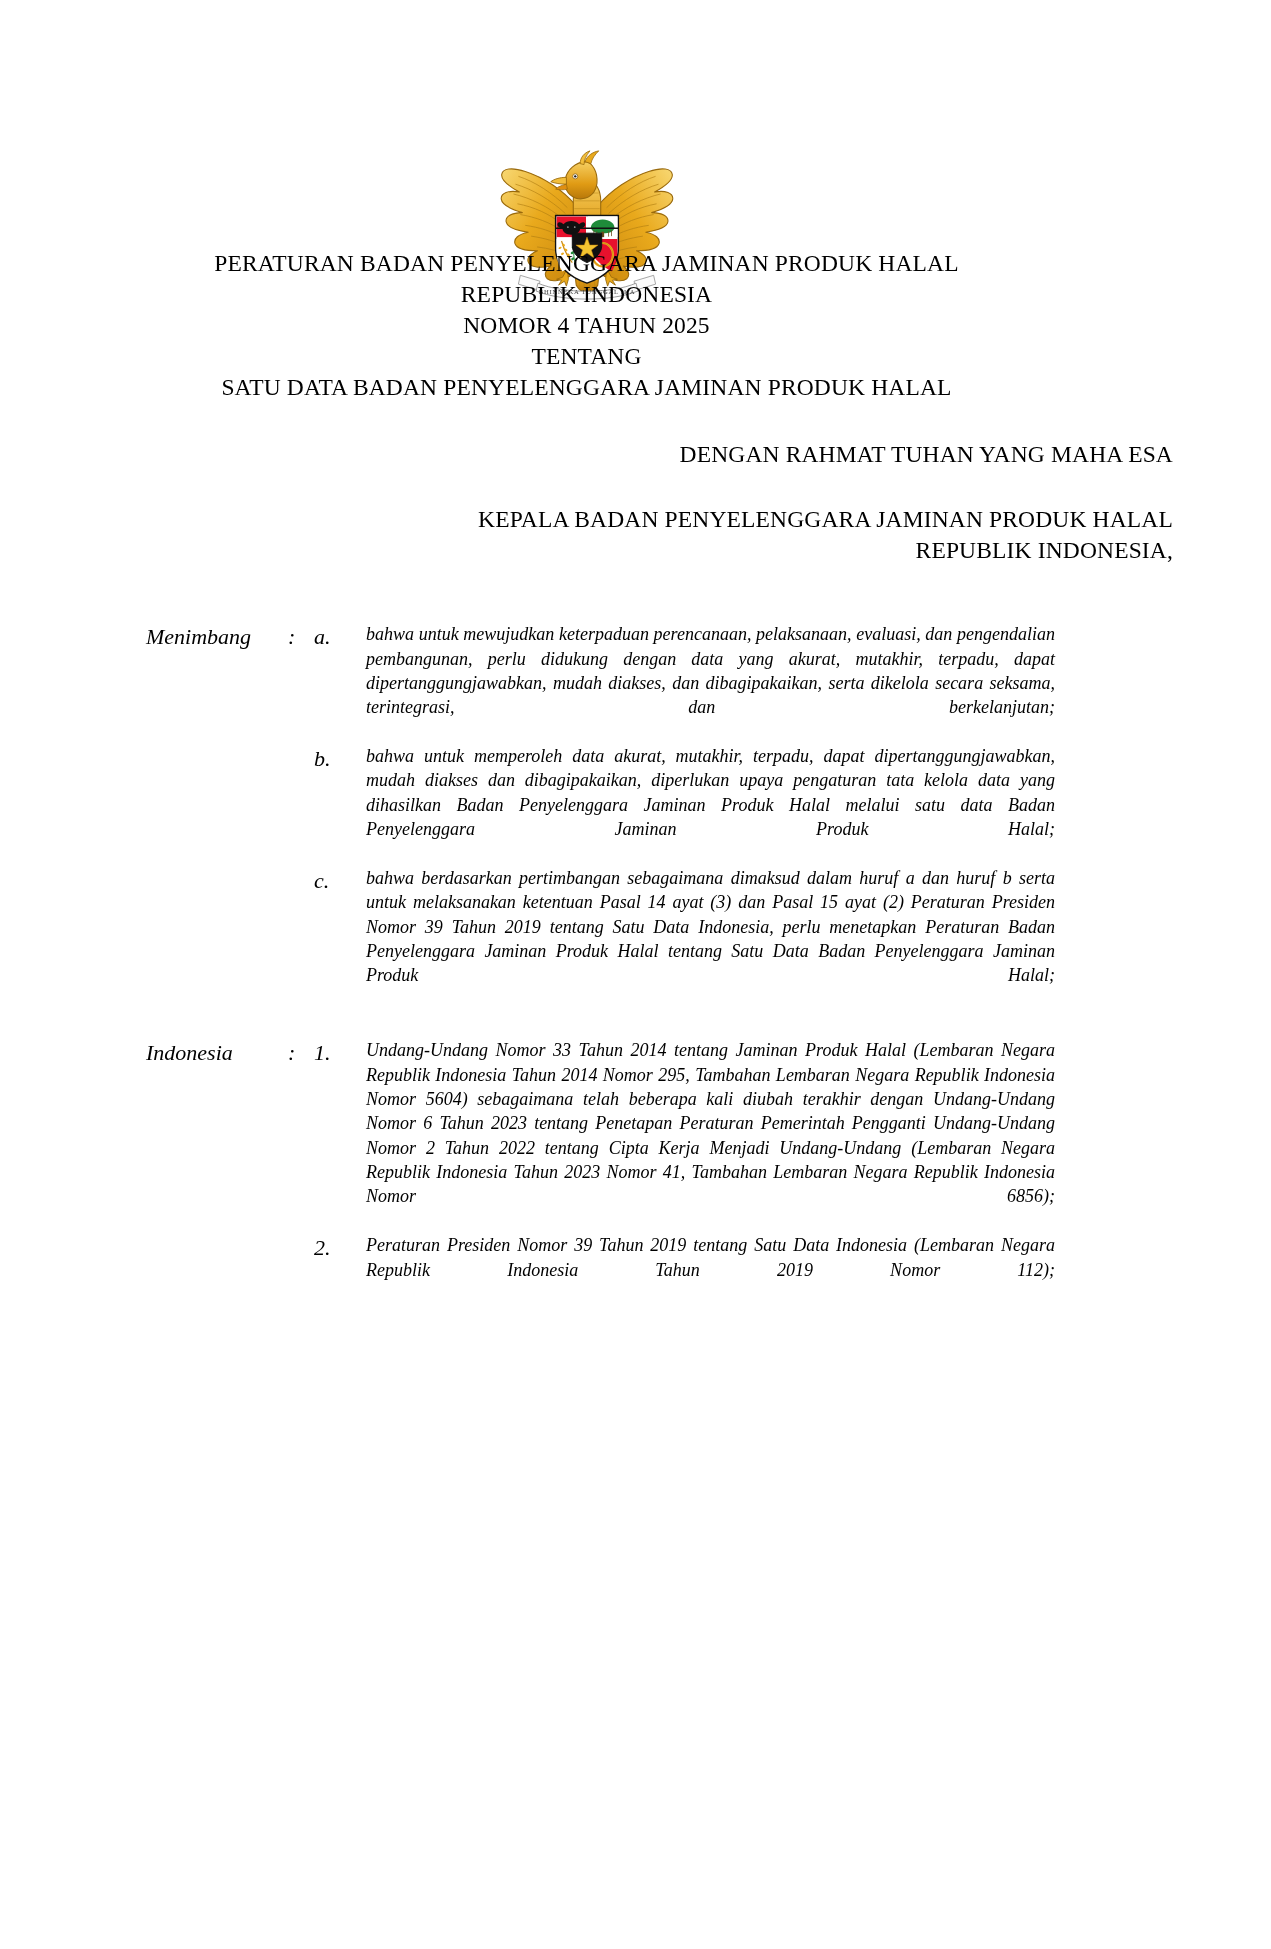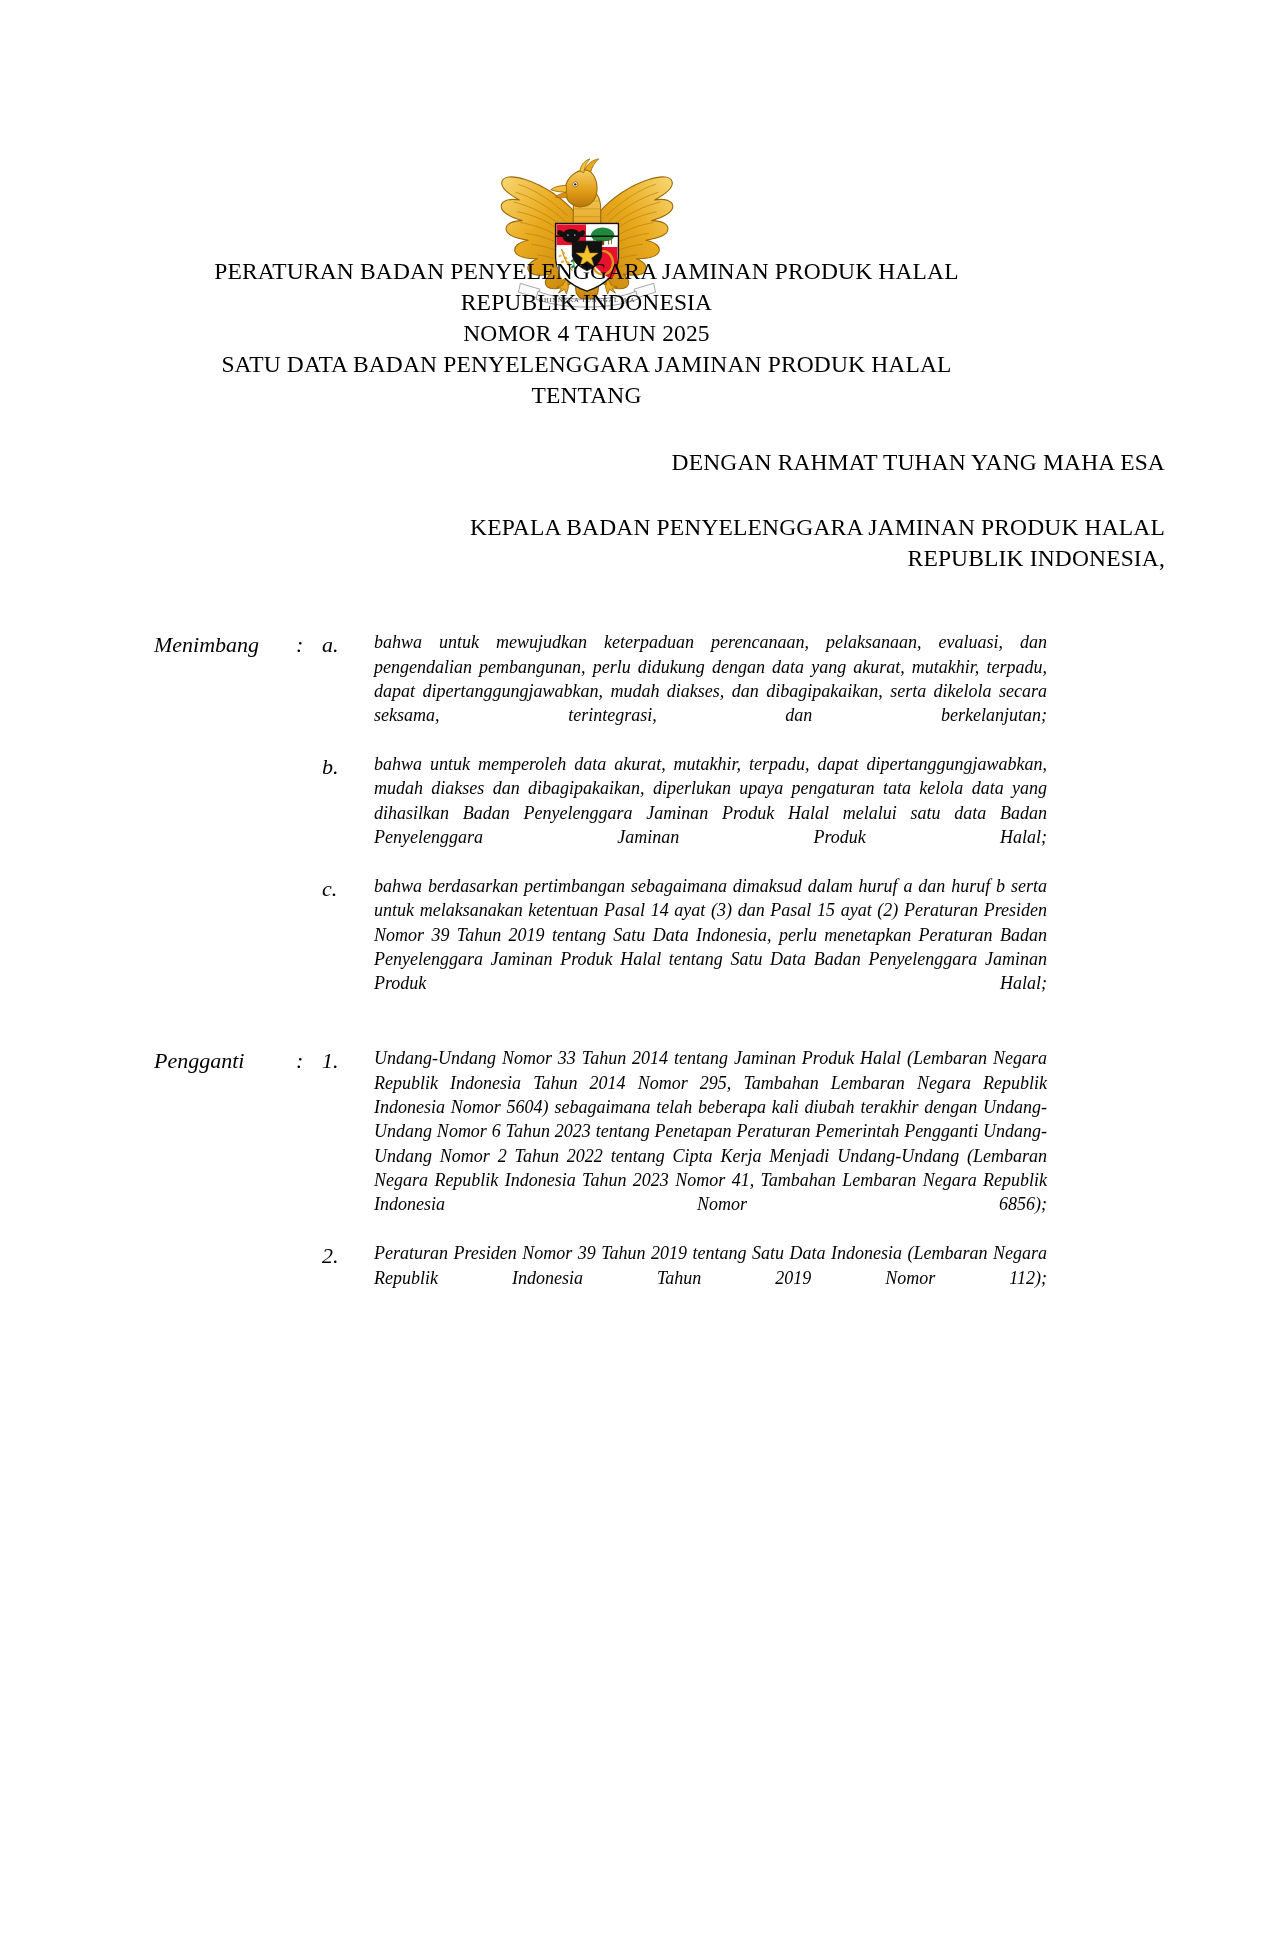--- a/index.html
+++ b/index.html
@@ -13,21 +13,21 @@
     height: 1949px;
     font-family: "Liberation Serif", "DejaVu Serif", serif;
     color: #000000;
     position: relative;
     overflow: hidden;
   }
   .page {
     width: 1173px;
     height: 1949px;
     box-sizing: border-box;
-    padding: 8px;
+    padding: 0;
     position: relative;
   }
 
   
   .emblem-wrap {
     width: 100%;
     display: flex;
     justify-content: center;
     align-items: flex-start;
     padding-top: 132px;
@@ -298,22 +298,22 @@
         <path d="M100 308 C150 330 250 330 300 308 L304 324 C250 346 150 346 96 324 Z" fill="#FCFCFC" stroke="#8F8F8F" stroke-width="1.8"></path>
         <text x="200" y="330" text-anchor="middle" font-family="Liberation Serif, serif" font-size="13.5" letter-spacing="1.6" fill="#3A3A3A">BHINNEKA TUNGGAL IKA</text>
       </g>
     </svg>
   </div>
 
   <div class="title-block">
     <span class="tline">PERATURAN BADAN PENYELENGGARA JAMINAN PRODUK HALAL</span>
     <span class="tline">REPUBLIK INDONESIA</span>
     <span class="tline">NOMOR 4 TAHUN 2025</span>
+    <span class="tline">TENTANG</span>
     <span class="tline">SATU DATA BADAN PENYELENGGARA JAMINAN PRODUK HALAL</span>
-    <span class="tline">TENTANG</span>
   </div>
 
   <div class="blessing">DENGAN RAHMAT TUHAN YANG MAHA ESA</div>
 
   <div class="signatory">
     <span class="tline">KEPALA BADAN PENYELENGGARA JAMINAN PRODUK HALAL</span>
     <span class="tline">REPUBLIK INDONESIA,</span>
   </div>
 
   <div class="clauses">
@@ -331,21 +331,21 @@
           <div class="item-text">bahwa untuk memperoleh data akurat, mutakhir, terpadu, dapat dipertanggungjawabkan, mudah diakses dan dibagipakaikan, diperlukan upaya pengaturan tata kelola data yang dihasilkan Badan Penyelenggara Jaminan Produk Halal melalui satu data Badan Penyelenggara Jaminan Produk Halal;</div>
         </div>
         <div class="item">
           <div class="item-marker">c.</div>
           <div class="item-text">bahwa berdasarkan pertimbangan sebagaimana dimaksud dalam huruf a dan huruf b serta untuk melaksanakan ketentuan Pasal 14 ayat (3) dan Pasal 15 ayat (2) Peraturan Presiden Nomor 39 Tahun 2019 tentang Satu Data Indonesia, perlu menetapkan Peraturan Badan Penyelenggara Jaminan Produk Halal tentang Satu Data Badan Penyelenggara Jaminan Produk Halal;</div>
         </div>
       </div>
     </div>
 
     <div class="section">
-      <div class="sec-label">Pengganti</div>
+      <div class="sec-label">Indonesia</div>
       <div class="sec-colon">:</div>
       <div class="sec-items">
         <div class="item">
           <div class="item-marker">1.</div>
           <div class="item-text">Undang-Undang Nomor 33 Tahun 2014 tentang Jaminan Produk Halal (Lembaran Negara Republik Indonesia Tahun 2014 Nomor 295, Tambahan Lembaran Negara Republik Indonesia Nomor 5604) sebagaimana telah beberapa kali diubah terakhir dengan Undang-Undang Nomor 6 Tahun 2023 tentang Penetapan Peraturan Pemerintah Pengganti Undang-Undang Nomor 2 Tahun 2022 tentang Cipta Kerja Menjadi Undang-Undang (Lembaran Negara Republik Indonesia Tahun 2023 Nomor 41, Tambahan Lembaran Negara Republik Indonesia Nomor 6856);</div>
         </div>
         <div class="item">
           <div class="item-marker">2.</div>
           <div class="item-text">Peraturan Presiden Nomor 39 Tahun 2019 tentang Satu Data Indonesia (Lembaran Negara Republik Indonesia Tahun 2019 Nomor 112);</div>
         </div>

